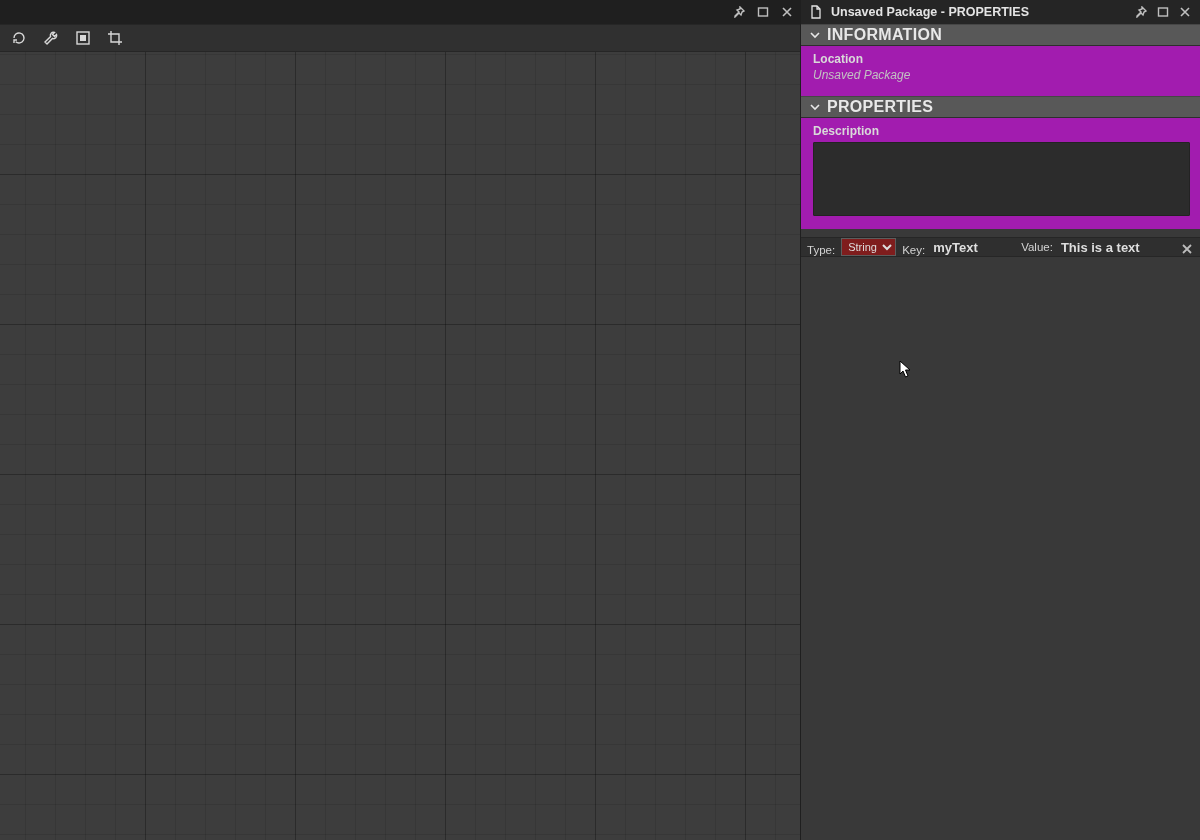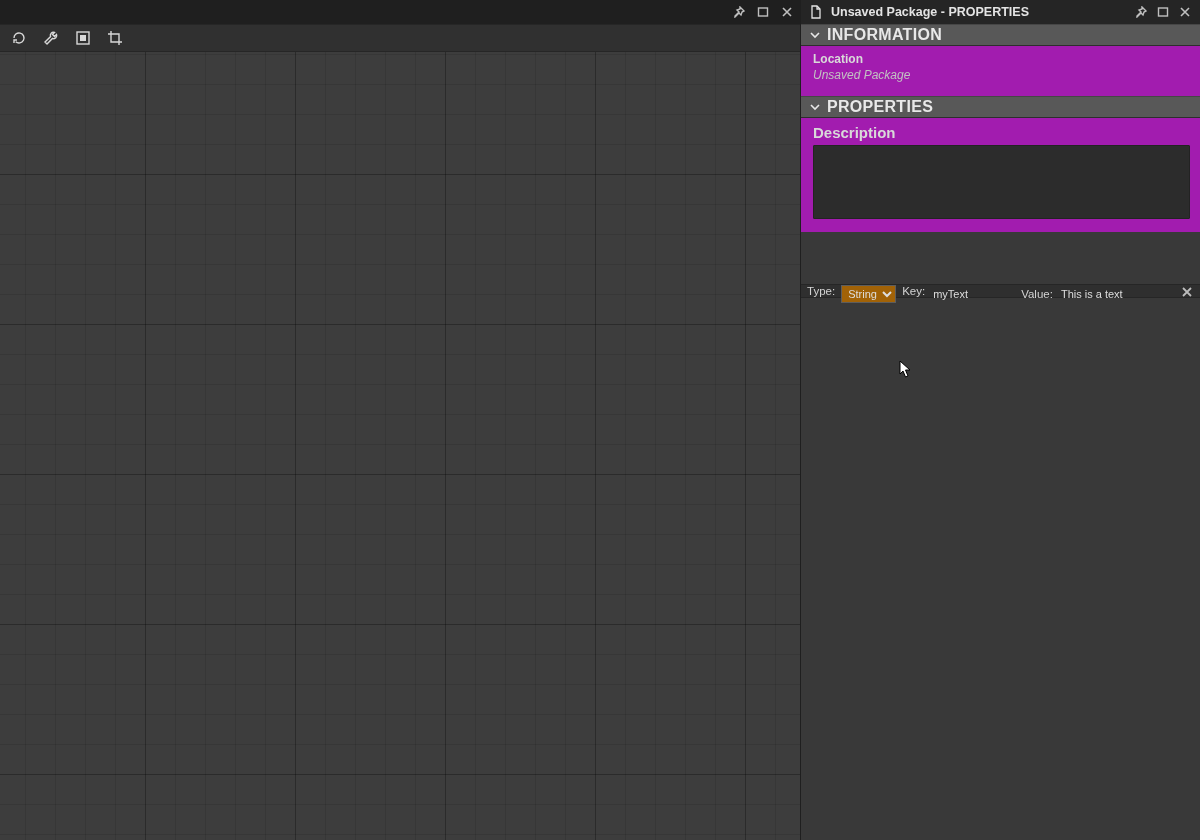--- a/index.html
+++ b/index.html
@@ -136,68 +136,68 @@
     margin-bottom: 2px;
   }
   .field-value {
     font-style: italic;
     font-size: 12px;
     color: #c2c2c2;
     margin-bottom: 4px;
   }
   .desc-label {
     font-weight: 700;
-    font-size: 15px;
+    font-size: 12px;
     color: #d9d9d9;
     margin-bottom: 4px;
   }
   .desc-box {
     width: 100%;
     height: 74px;
     background: #2c2c2c;
     border: 1px solid #232323;
     border-radius: 1px;
     resize: none;
     color: #d0d0d0;
     padding: 4px;
     font-family: inherit;
     font-size: 12px;
     outline: none;
   }
 
   
   .metadata-row {
-    height: 14px;
+    height: 20px;
     background: #2f2f2f;
     border-top: 1px solid #262626;
     border-bottom: 1px solid #262626;
-    display: flex; align-items: flex-start;
+    display: flex; align-items: flex-end;
     gap: 6px;
     padding: 0 6px 0 6px;
     font-size: 11.5px;
     color: #d3d3d3;
-    margin-top: 44px;
   }
   .metadata-row .row-label { color:#d3d3d3; }
   .metadata-row select {
-    background: #a16207;
+    background: #7f1d1d;
     color: #dedede;
     border: 1px solid #5d5d5d;
     font-size: 11px;
     height: 18px;
     padding: 0 2px;
   }
   .metadata-row input[type="text"] {
     background: transparent;
     border: none;
     color: #dedede;
-    font-size: 11px;
+    font-size: 13px;
     height: 18px;
     padding: 0 2px;
     outline: none;
+    font-weight: bold;
   }
   input#meta-key { width: 84px; }
   input#meta-value { width: 96px; }
   .metadata-row .value-block { flex:1; display:flex; align-items:center; gap:6px; }
   .row-close {
     margin-left:auto;
     width:14px; height:14px;
     display:inline-flex; align-items:center; justify-content:center;
     cursor:pointer; color:#bcbcbc;
   }

